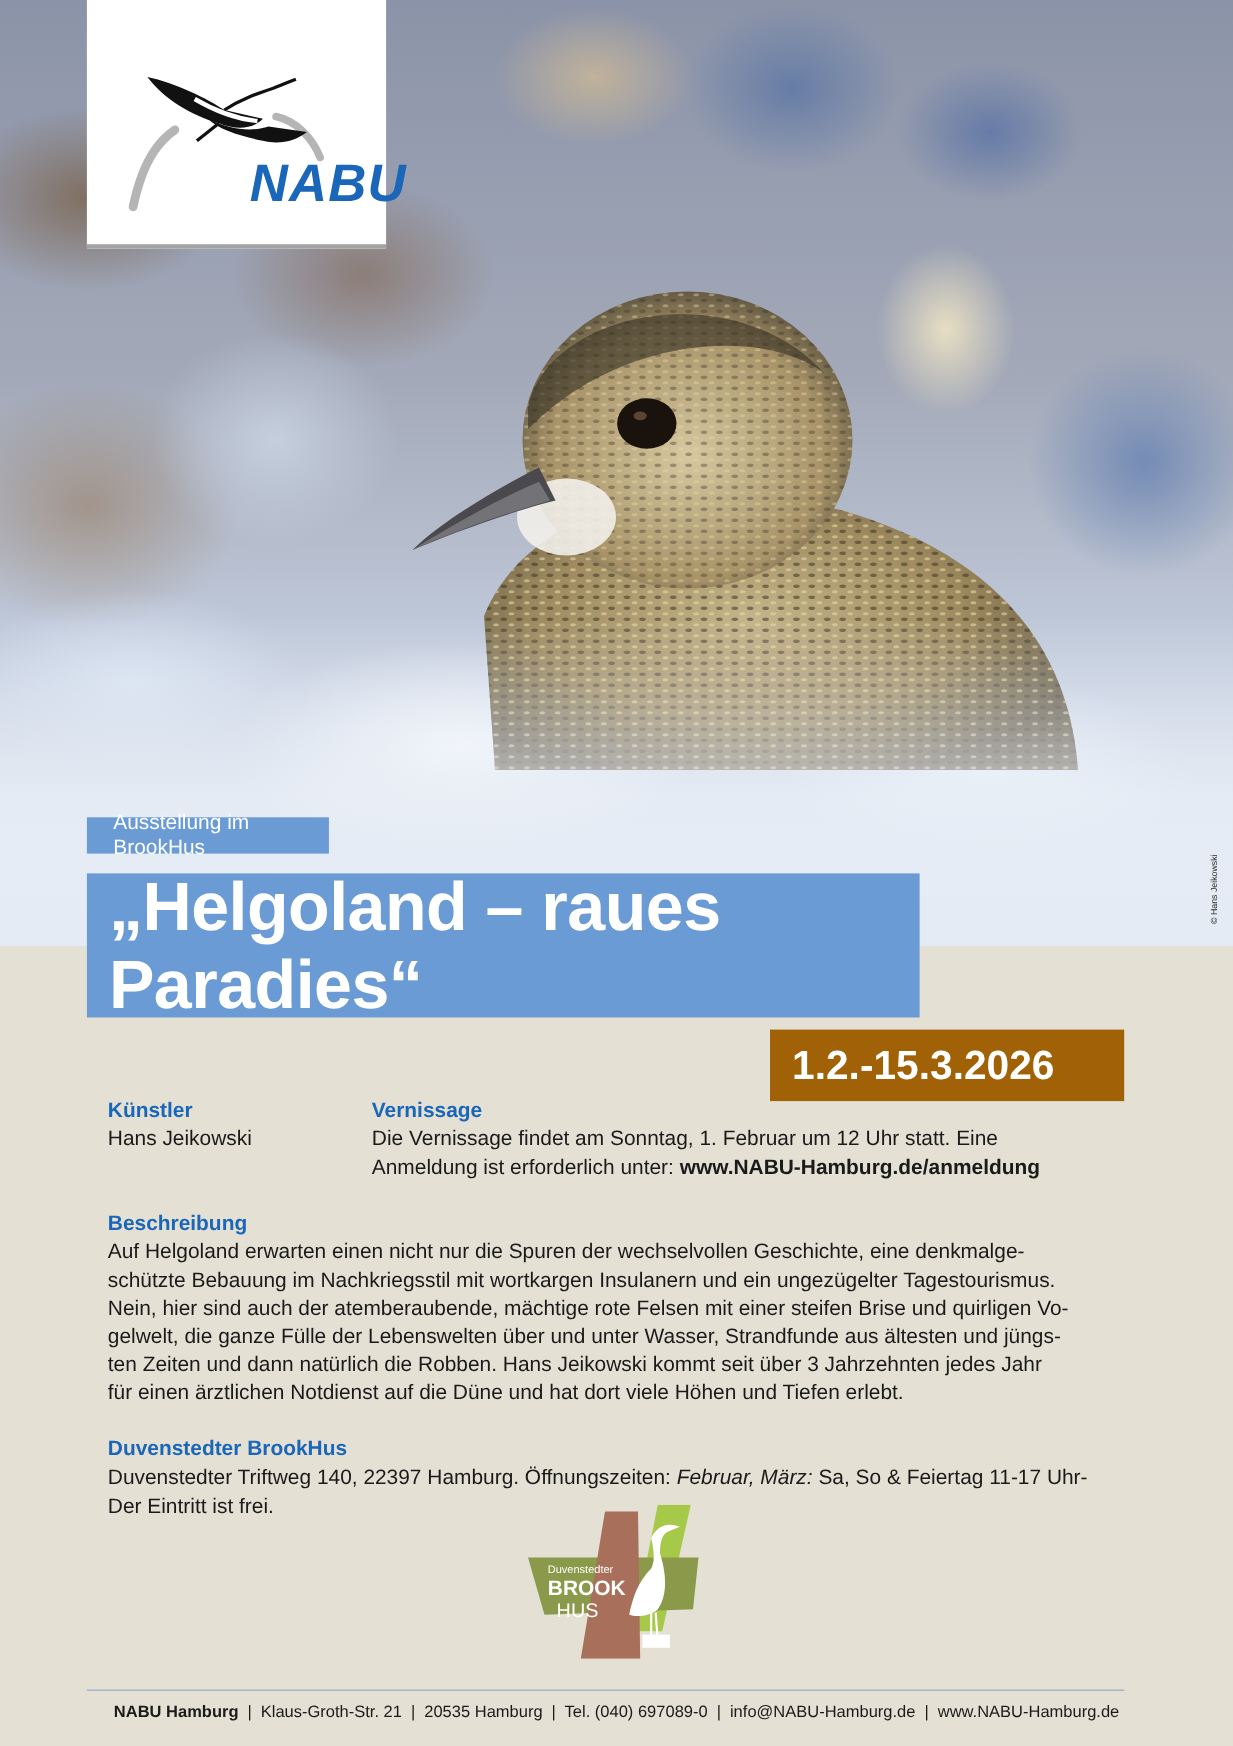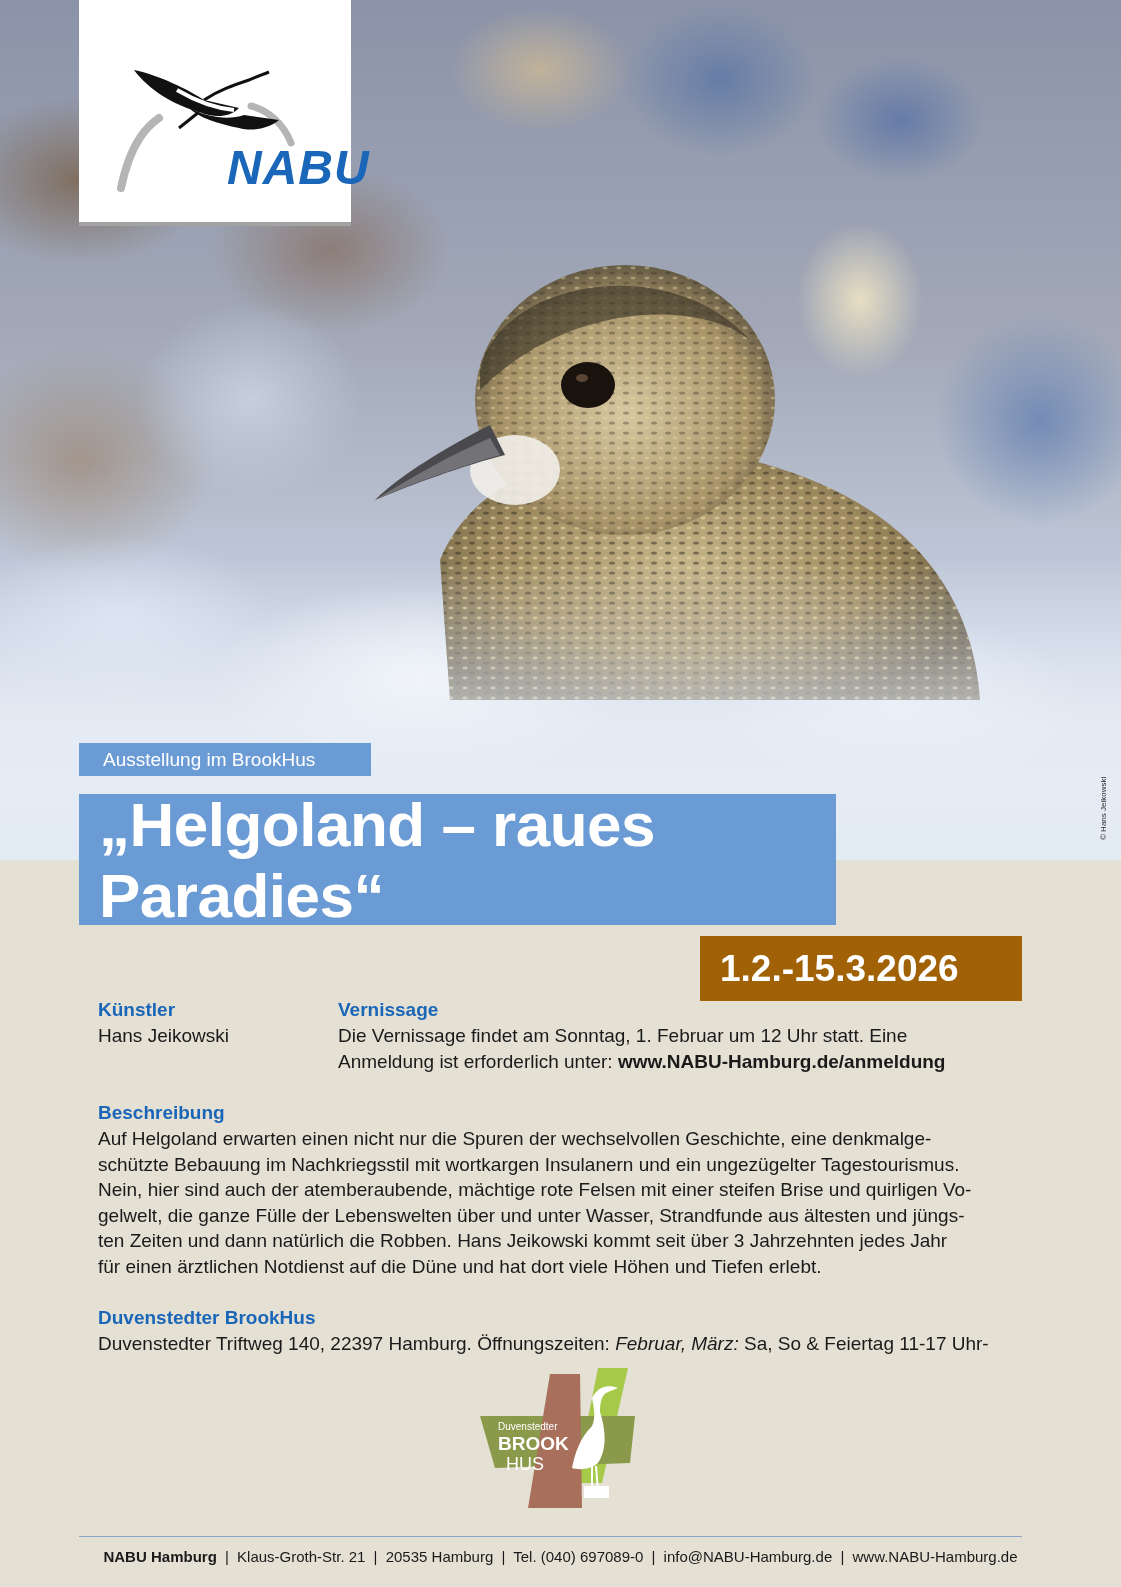--- a/index.html
+++ b/index.html
@@ -45,21 +45,21 @@
     background: #ffffff;
     border-bottom: 4px solid #a3a3a3;
   }
   .logo-text {
     position: absolute; left: 148px; top: 140px;
     font-family: "Liberation Sans", sans-serif; font-weight: bold; font-style: italic;
     font-size: 48px; color: #1a66b8; letter-spacing: 1px;
   }
   
   .tag {
-    position: absolute; left: 79px; top: 743px; width: 292px; height: 33px;
+    position: absolute; left: 79px; top: 743px; width: 220px; height: 33px;
     background: #6b9bd4; color: #ffffff; font-size: 19px;
     display: flex; align-items: center; padding-left: 24px; box-sizing: border-box;
   }
   .title-bar {
     position: absolute; left: 79px; top: 794px; width: 757px; height: 131px;
     background: #6b9bd4; color: #ffffff;
     display: flex; align-items: center; padding-left: 20px; box-sizing: border-box;
   }
   .title-bar h1 {
     margin: 0; font-size: 62px; font-weight: bold; letter-spacing: -0.5px;
@@ -180,20 +180,21 @@
   <p class="body-text">schützte Bebauung im Nachkriegsstil mit wortkargen Insulanern und ein ungezügelter Tagestourismus.</p>
   <p class="body-text">Nein, hier sind auch der atemberaubende, mächtige rote Felsen mit einer steifen Brise und quirligen Vo-</p>
   <p class="body-text">gelwelt, die ganze Fülle der Lebenswelten über und unter Wasser, Strandfunde aus ältesten und jüngs-</p>
   <p class="body-text">ten Zeiten und dann natürlich die Robben. Hans Jeikowski kommt seit über 3 Jahrzehnten jedes Jahr</p>
   <p class="body-text">für einen ärztlichen Notdienst auf die Düne und hat dort viele Höhen und Tiefen erlebt.</p>
 </div>
 
 <div class="venue">
   <p class="section-h">Duvenstedter BrookHus</p>
   <p class="body-text"><span>Duvenstedter Triftweg 140, 22397 Hamburg. Öffnungszeiten: </span><i>Februar, März:</i><span> Sa, So &amp; Feiertag 11-17 Uhr-</span></p>
+  <p class="body-text">Der Eintritt ist frei.</p>
 </div>
 
 <div class="brook-logo">
   <svg width="165" height="140" viewBox="0 0 165 140">
 
     <polygon points="118,0 148,0 122,115 95,115" fill="#a6c94a"></polygon>
 
     <polygon points="0,48 155,48 150,95 15,100" fill="#8a9a4a"></polygon>
 
     <polygon points="70,6 100,6 102,140 48,140" fill="#a8705a"></polygon>

